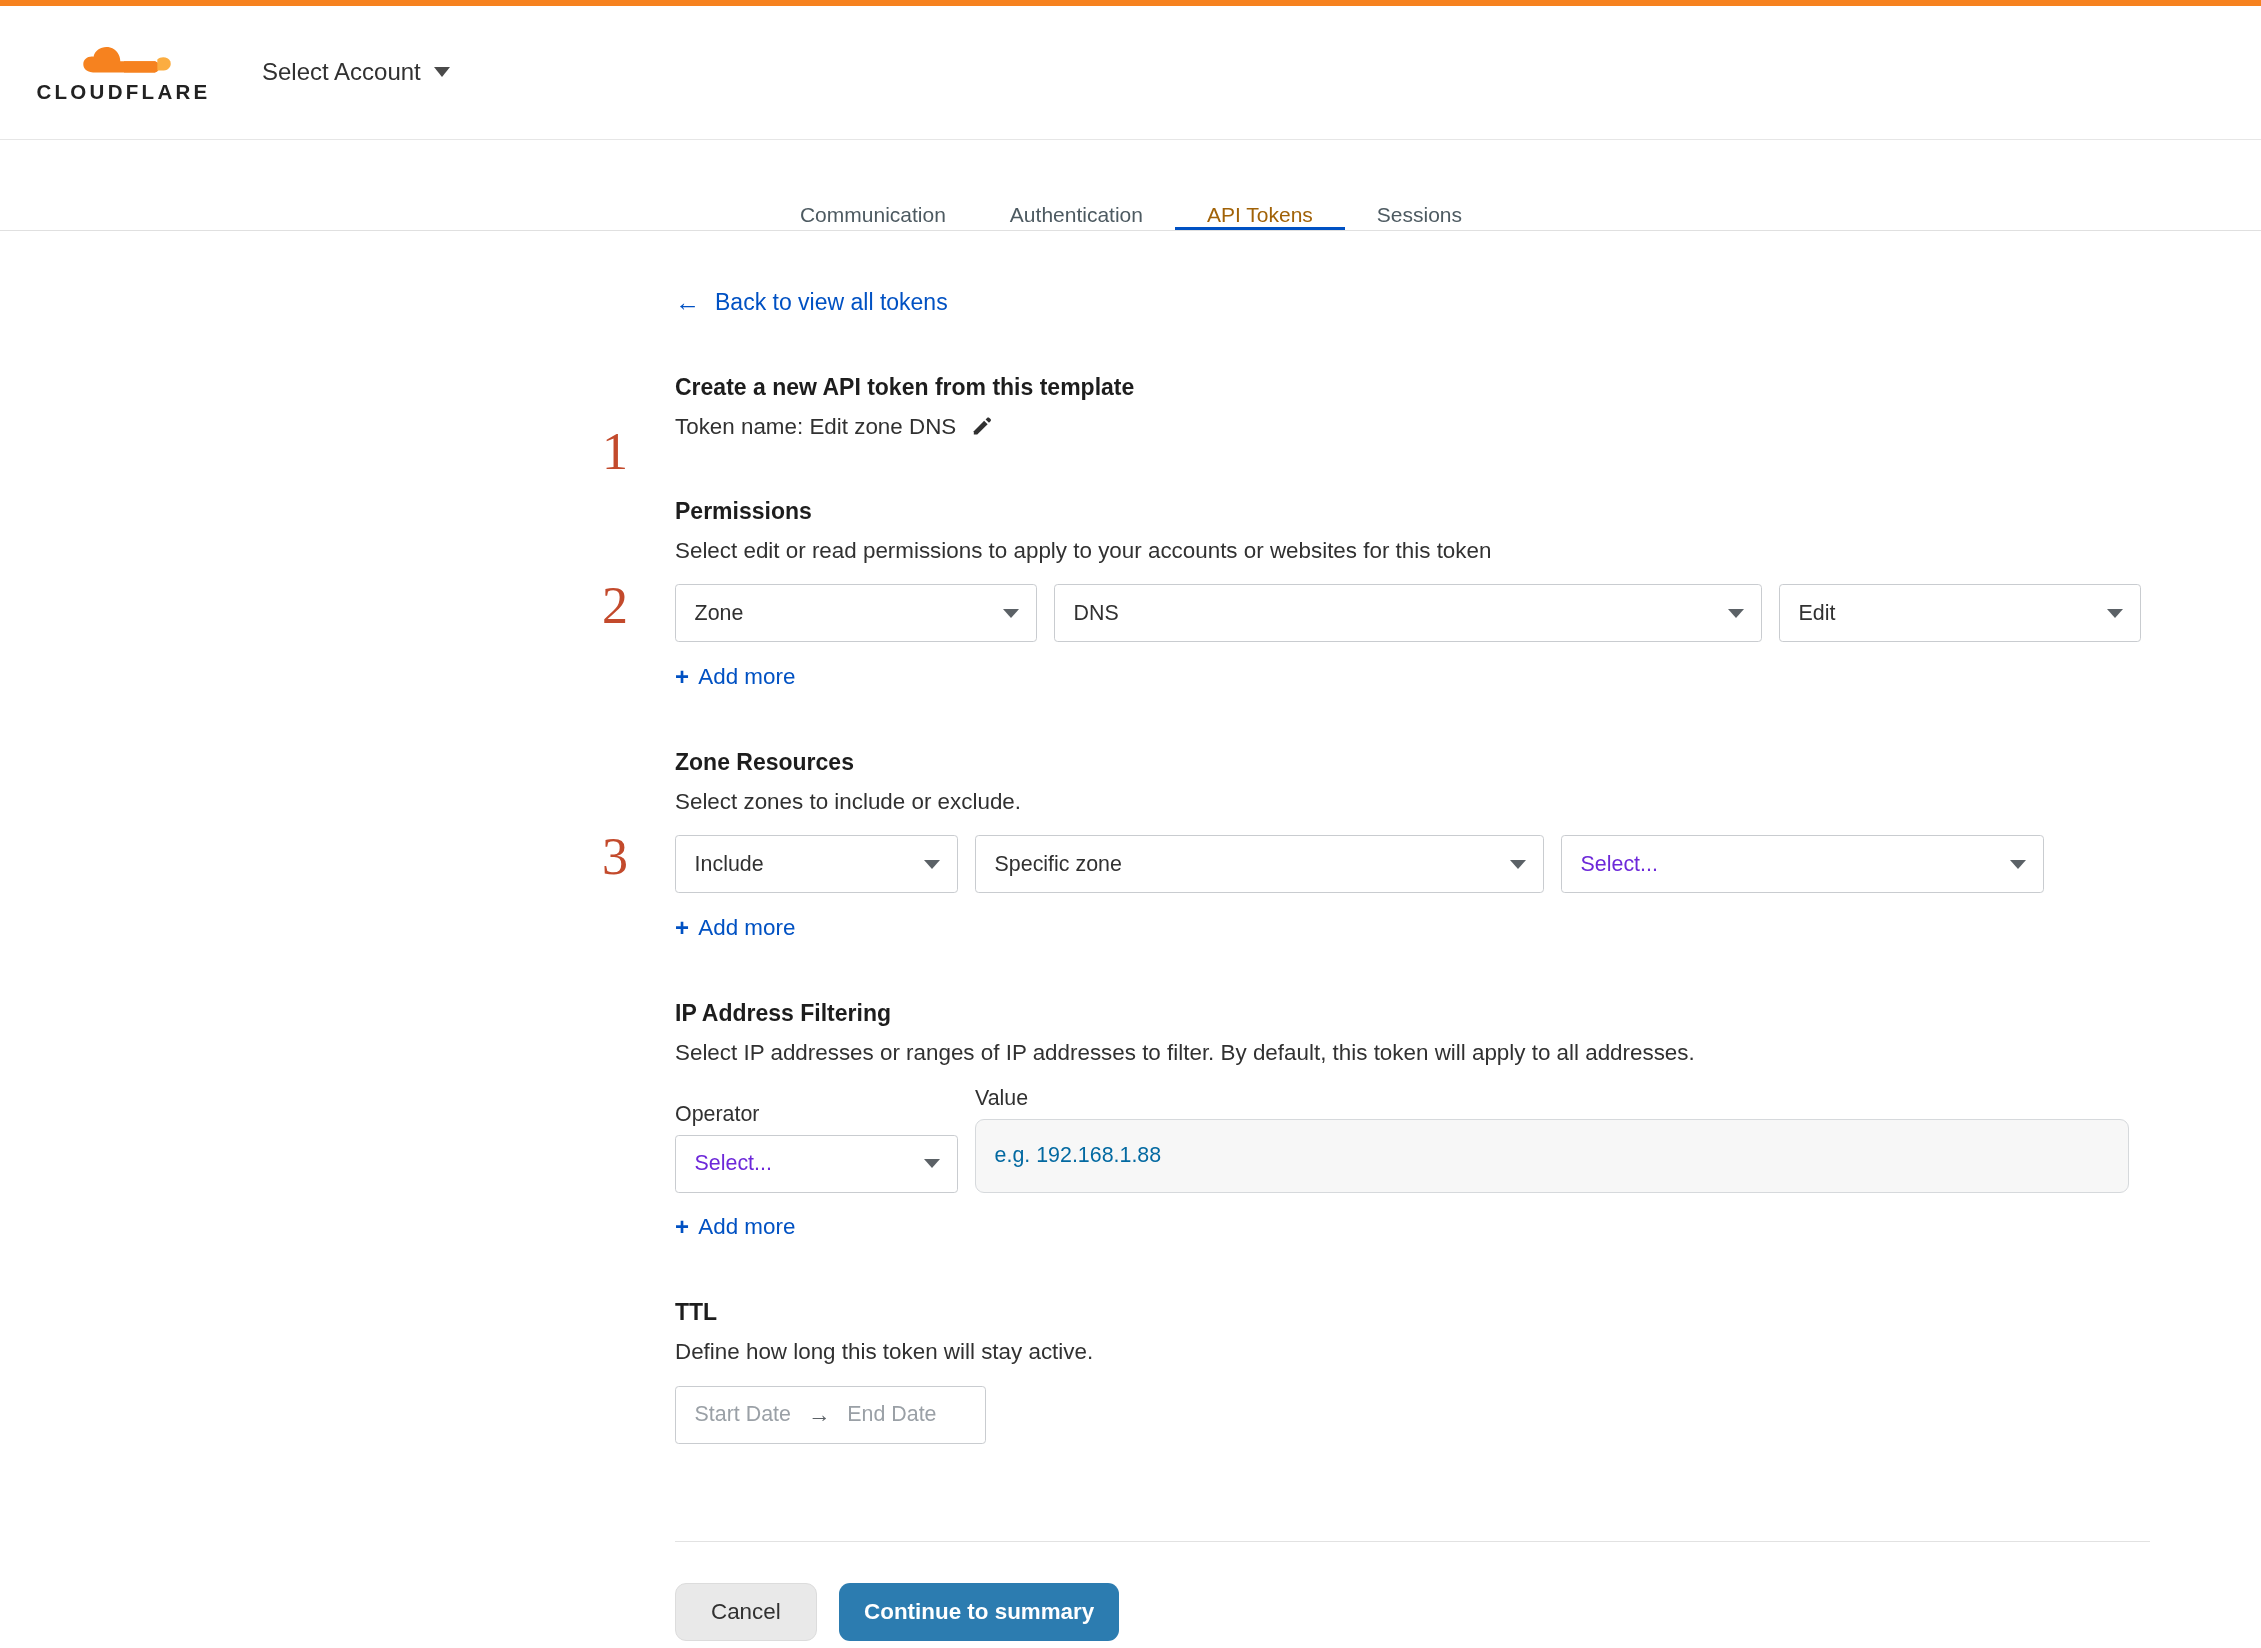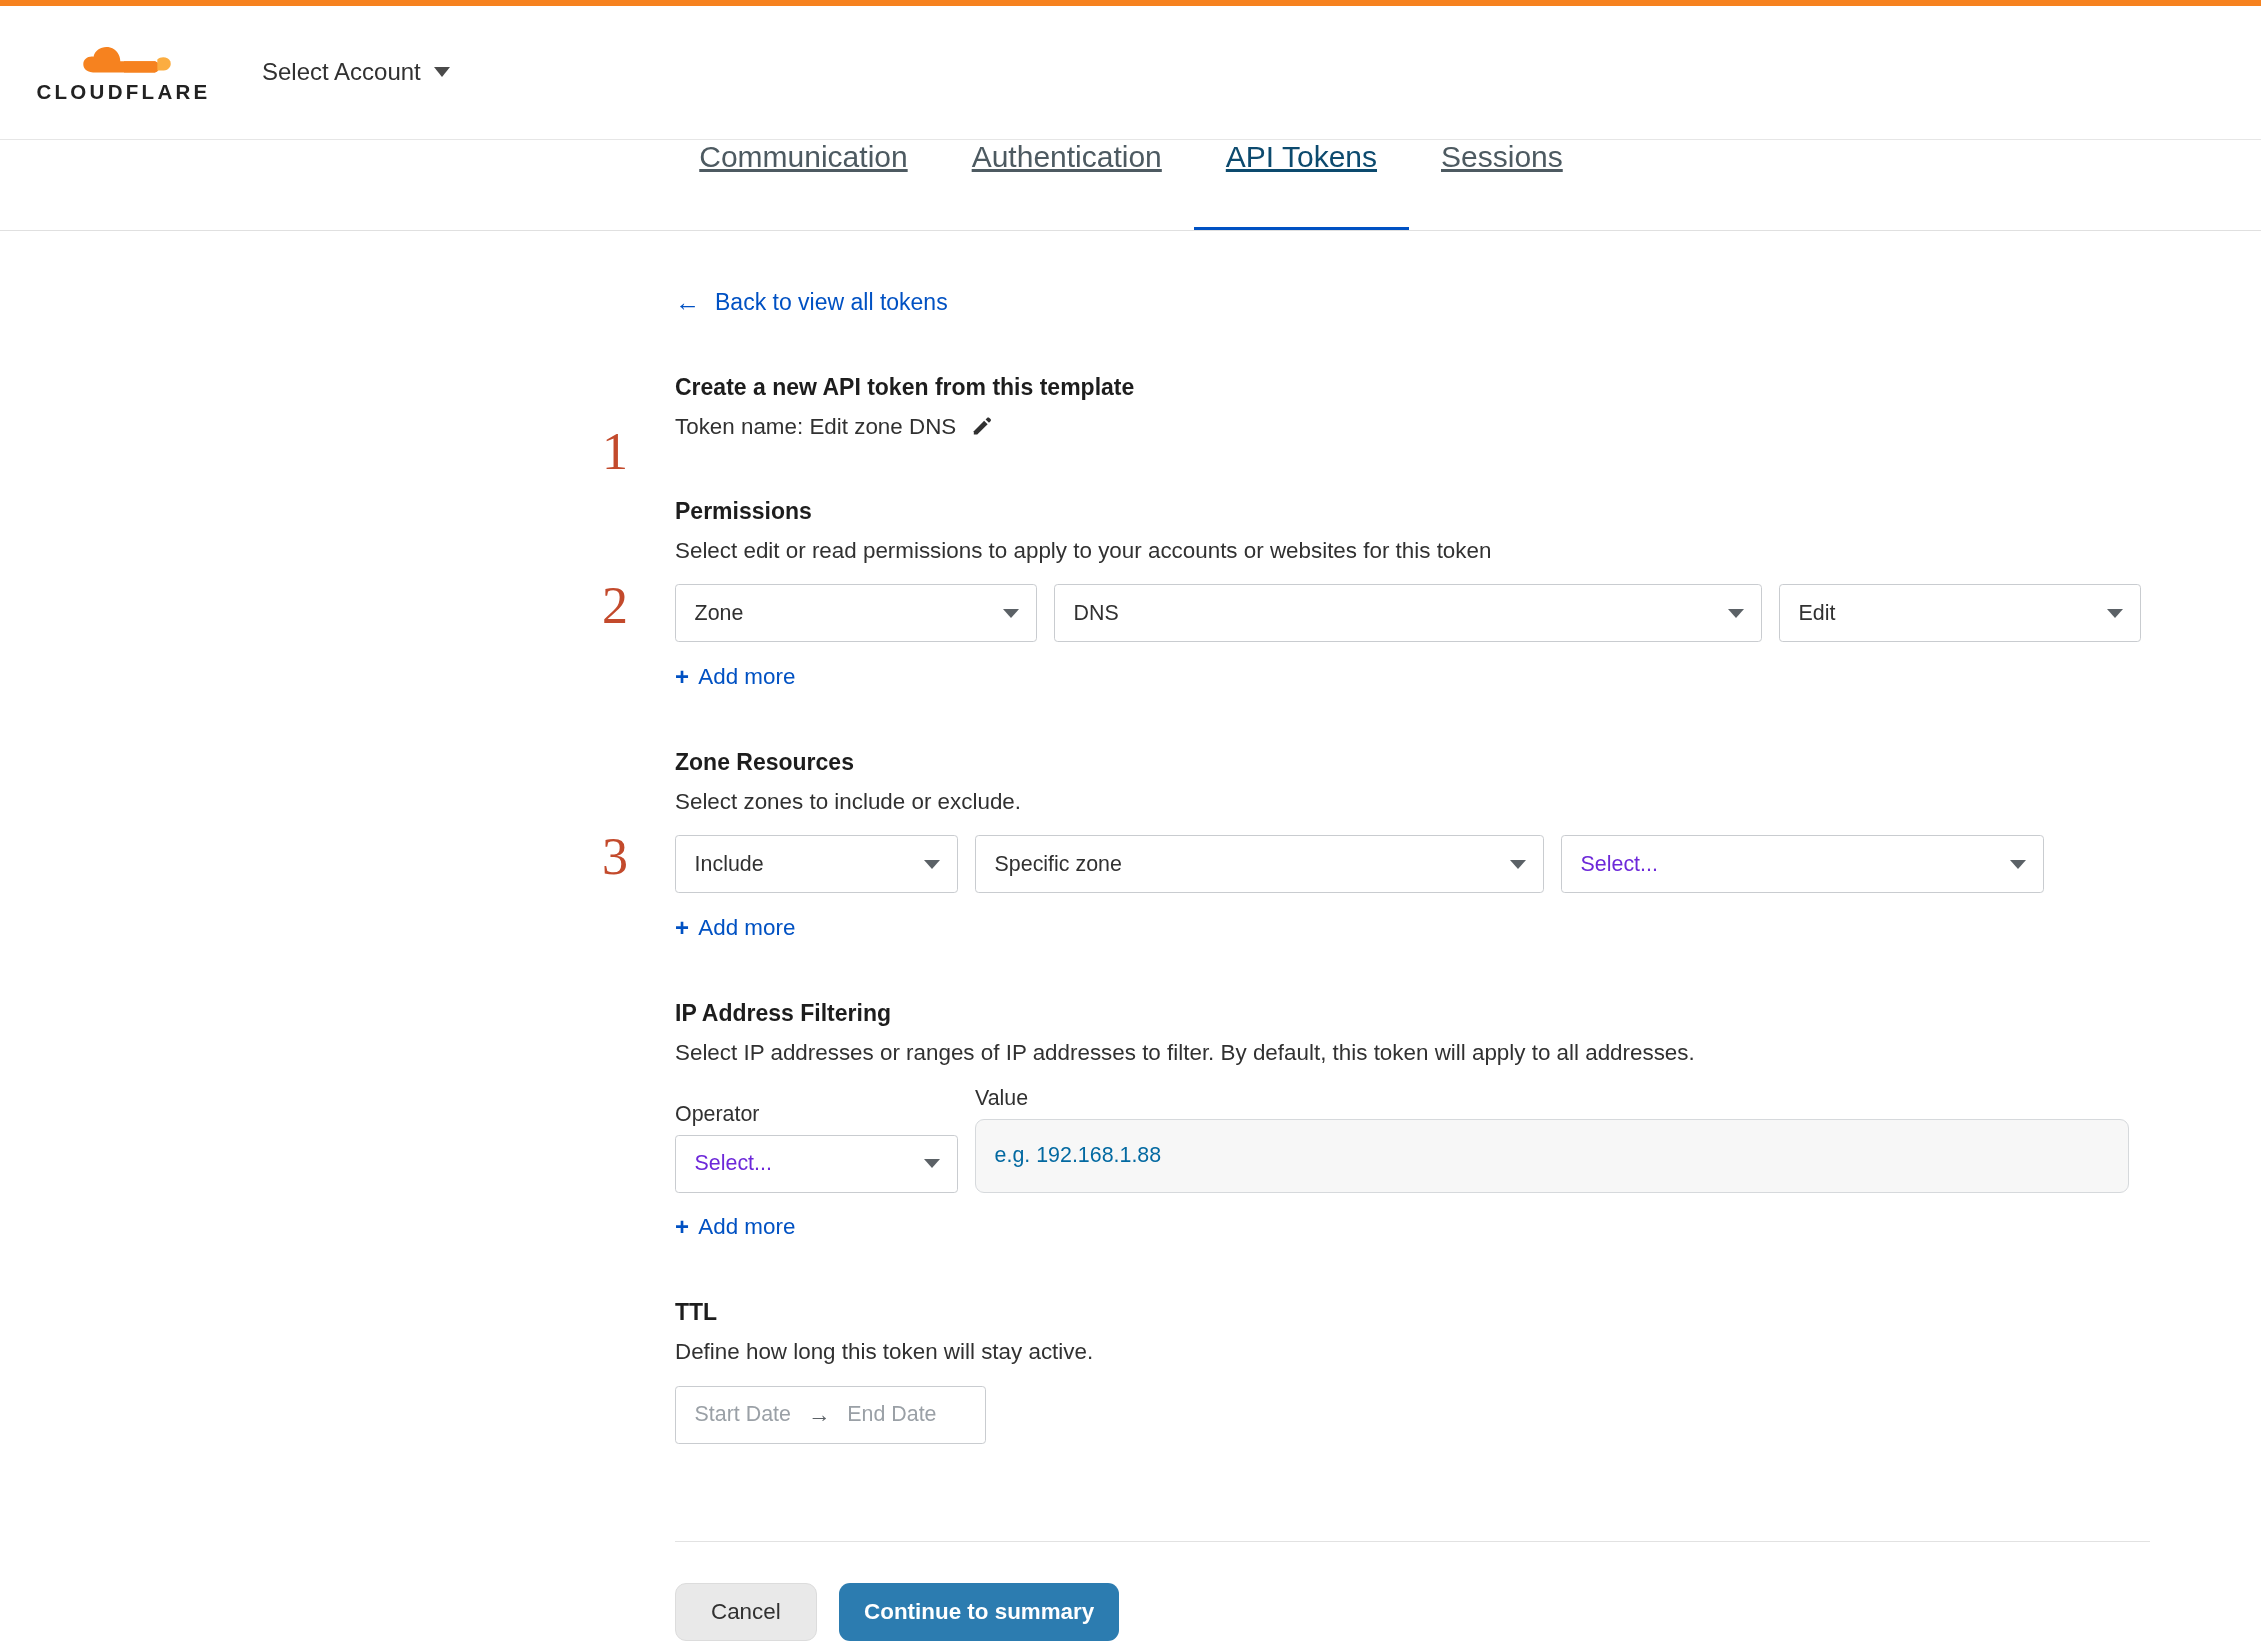--- a/index.html
+++ b/index.html
@@ -67,30 +67,29 @@
     height: 91px;
     border-bottom: 0.9px solid #e0e0e0;
     background: #fff;
     display: flex;
     align-items: stretch;
     justify-content: center;
     gap: 0;
   }
   .tab {
     display: flex;
-    align-items: flex-start;
+    align-items: flex-end;
     padding: 0 32px;
-    font-size: 30px;
+    font-size: 21px;
     color: #4d5a61;
     cursor: pointer;
     border-bottom: 3.7px solid transparent;
-    text-decoration: underline;
   }
   .tab.active {
-    color: #0c4a6e;
+    color: #a16207;
     border-bottom: 3.7px solid #0051c3;
     font-weight: normal;
   }
 
   
   .content {
     padding: 0 0 0 0;
     position: relative;
   }
   .inner {

